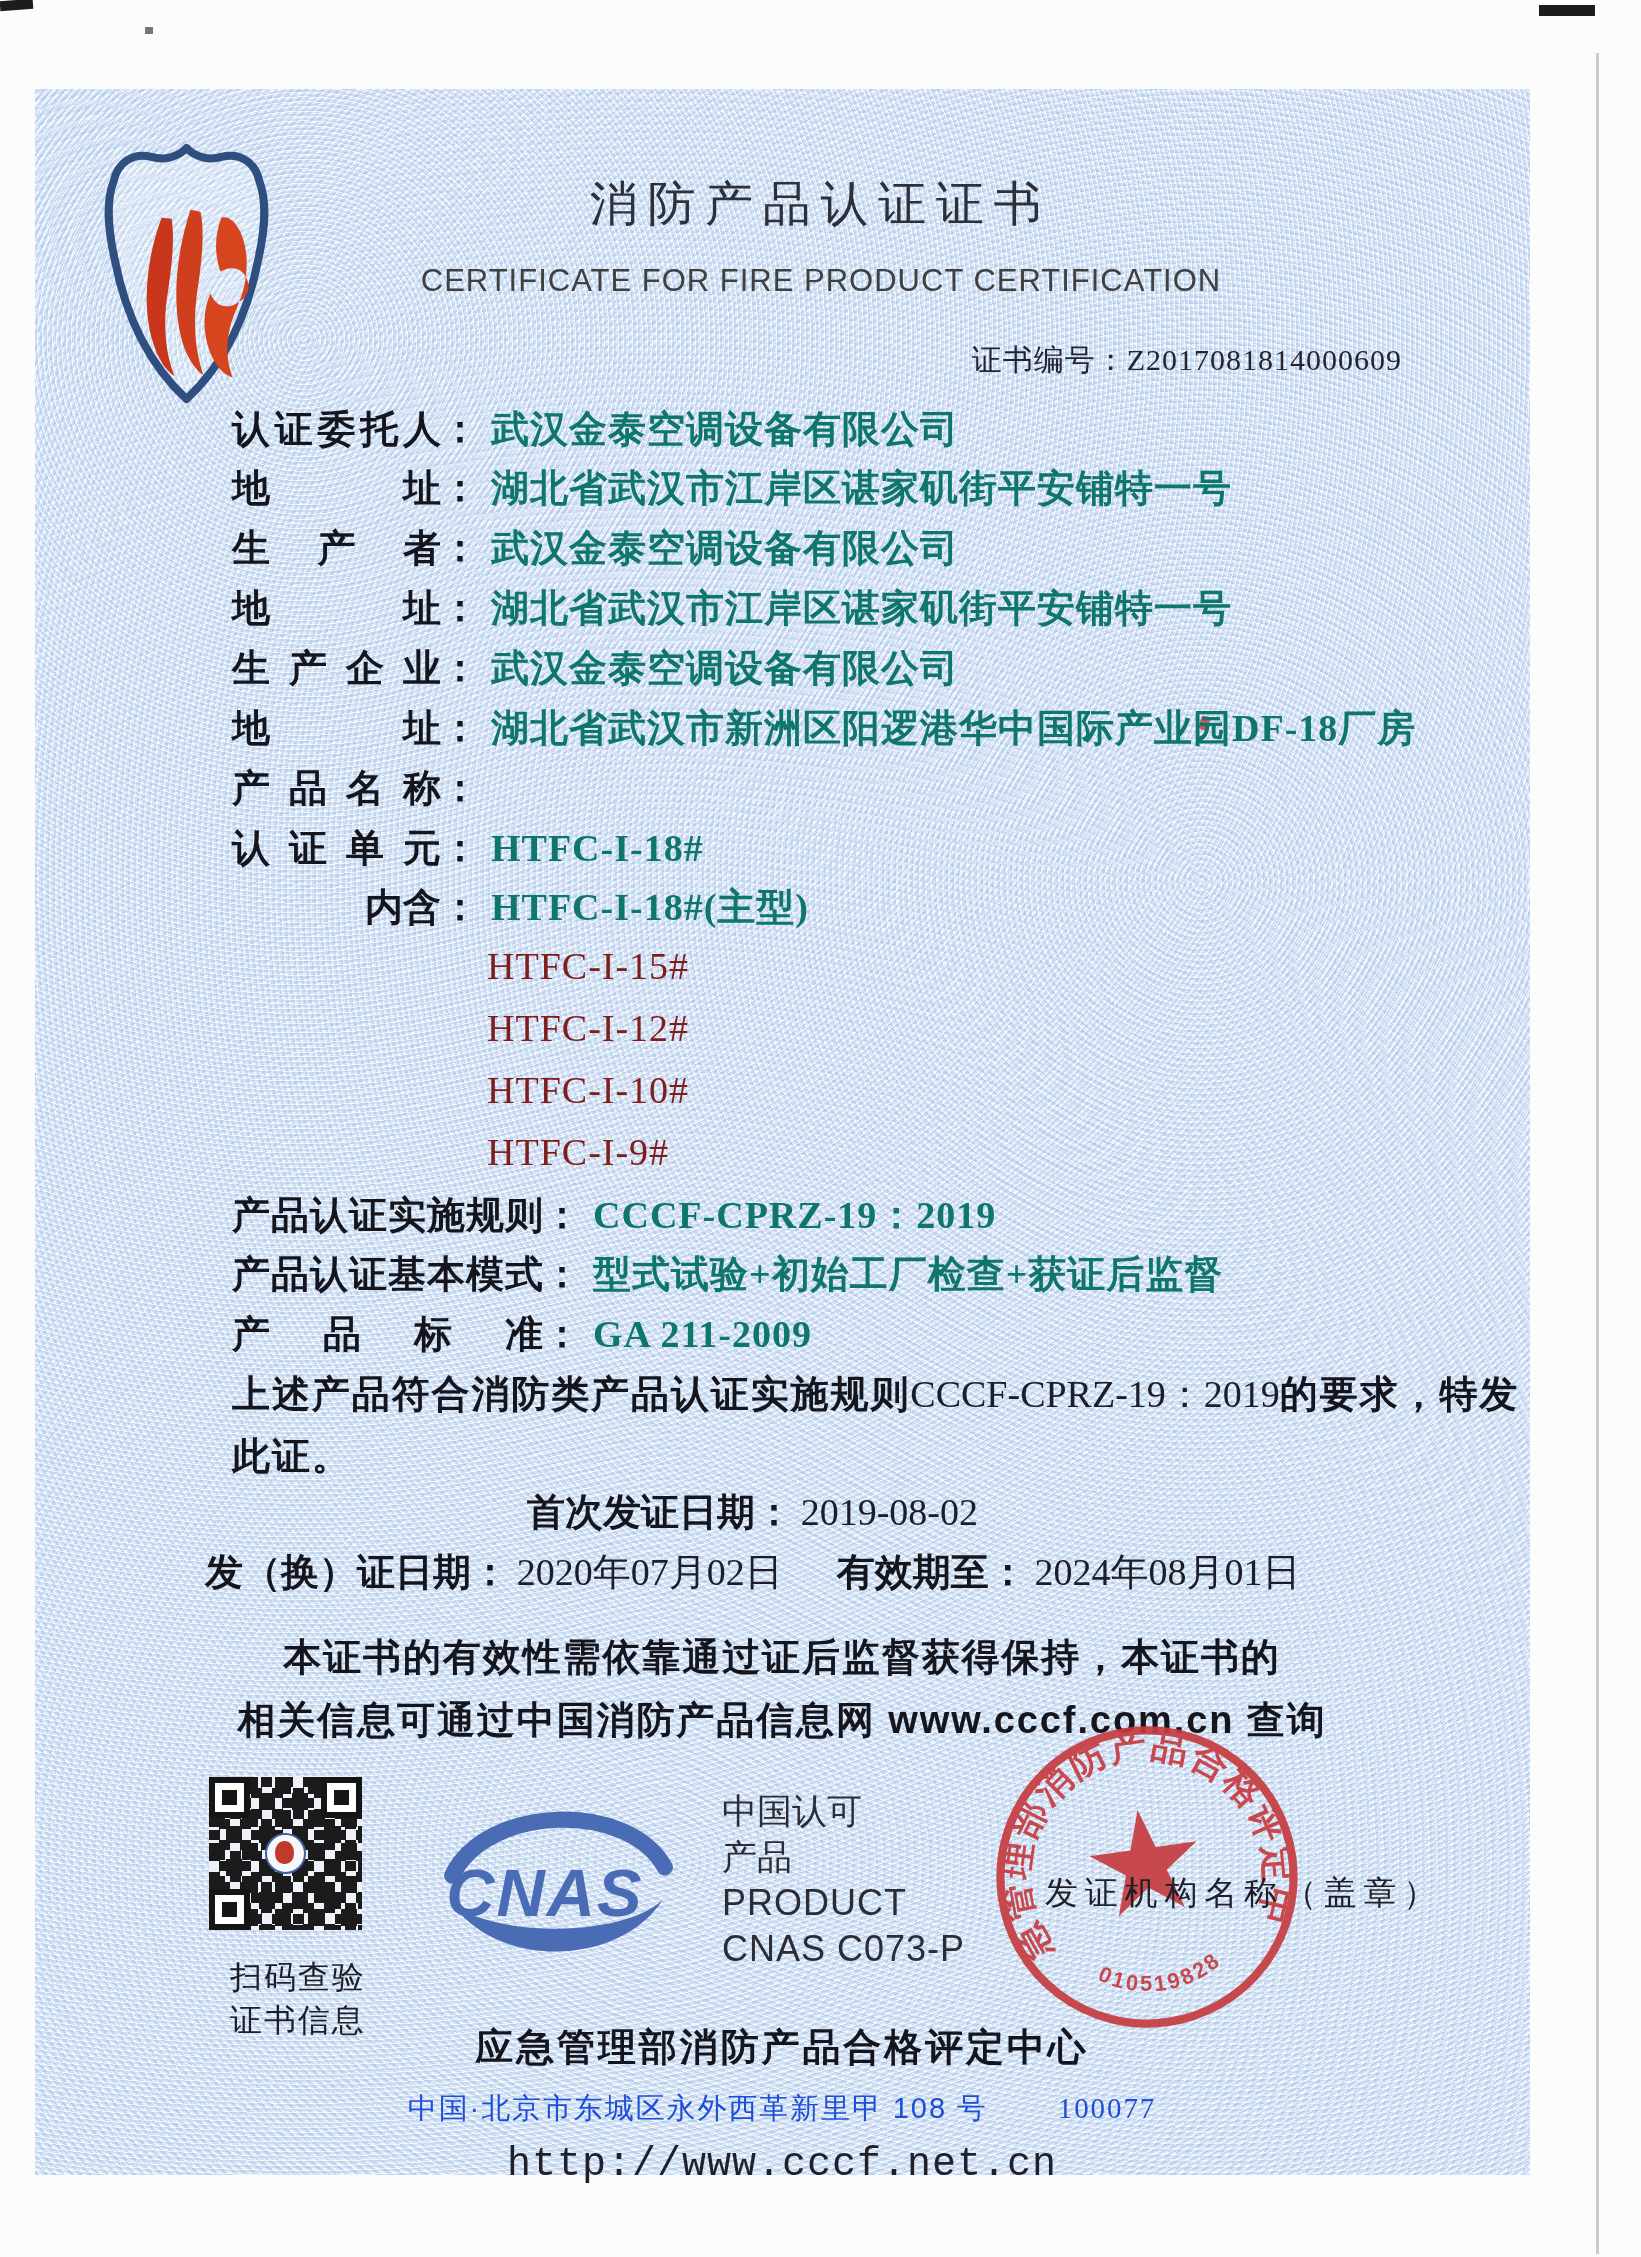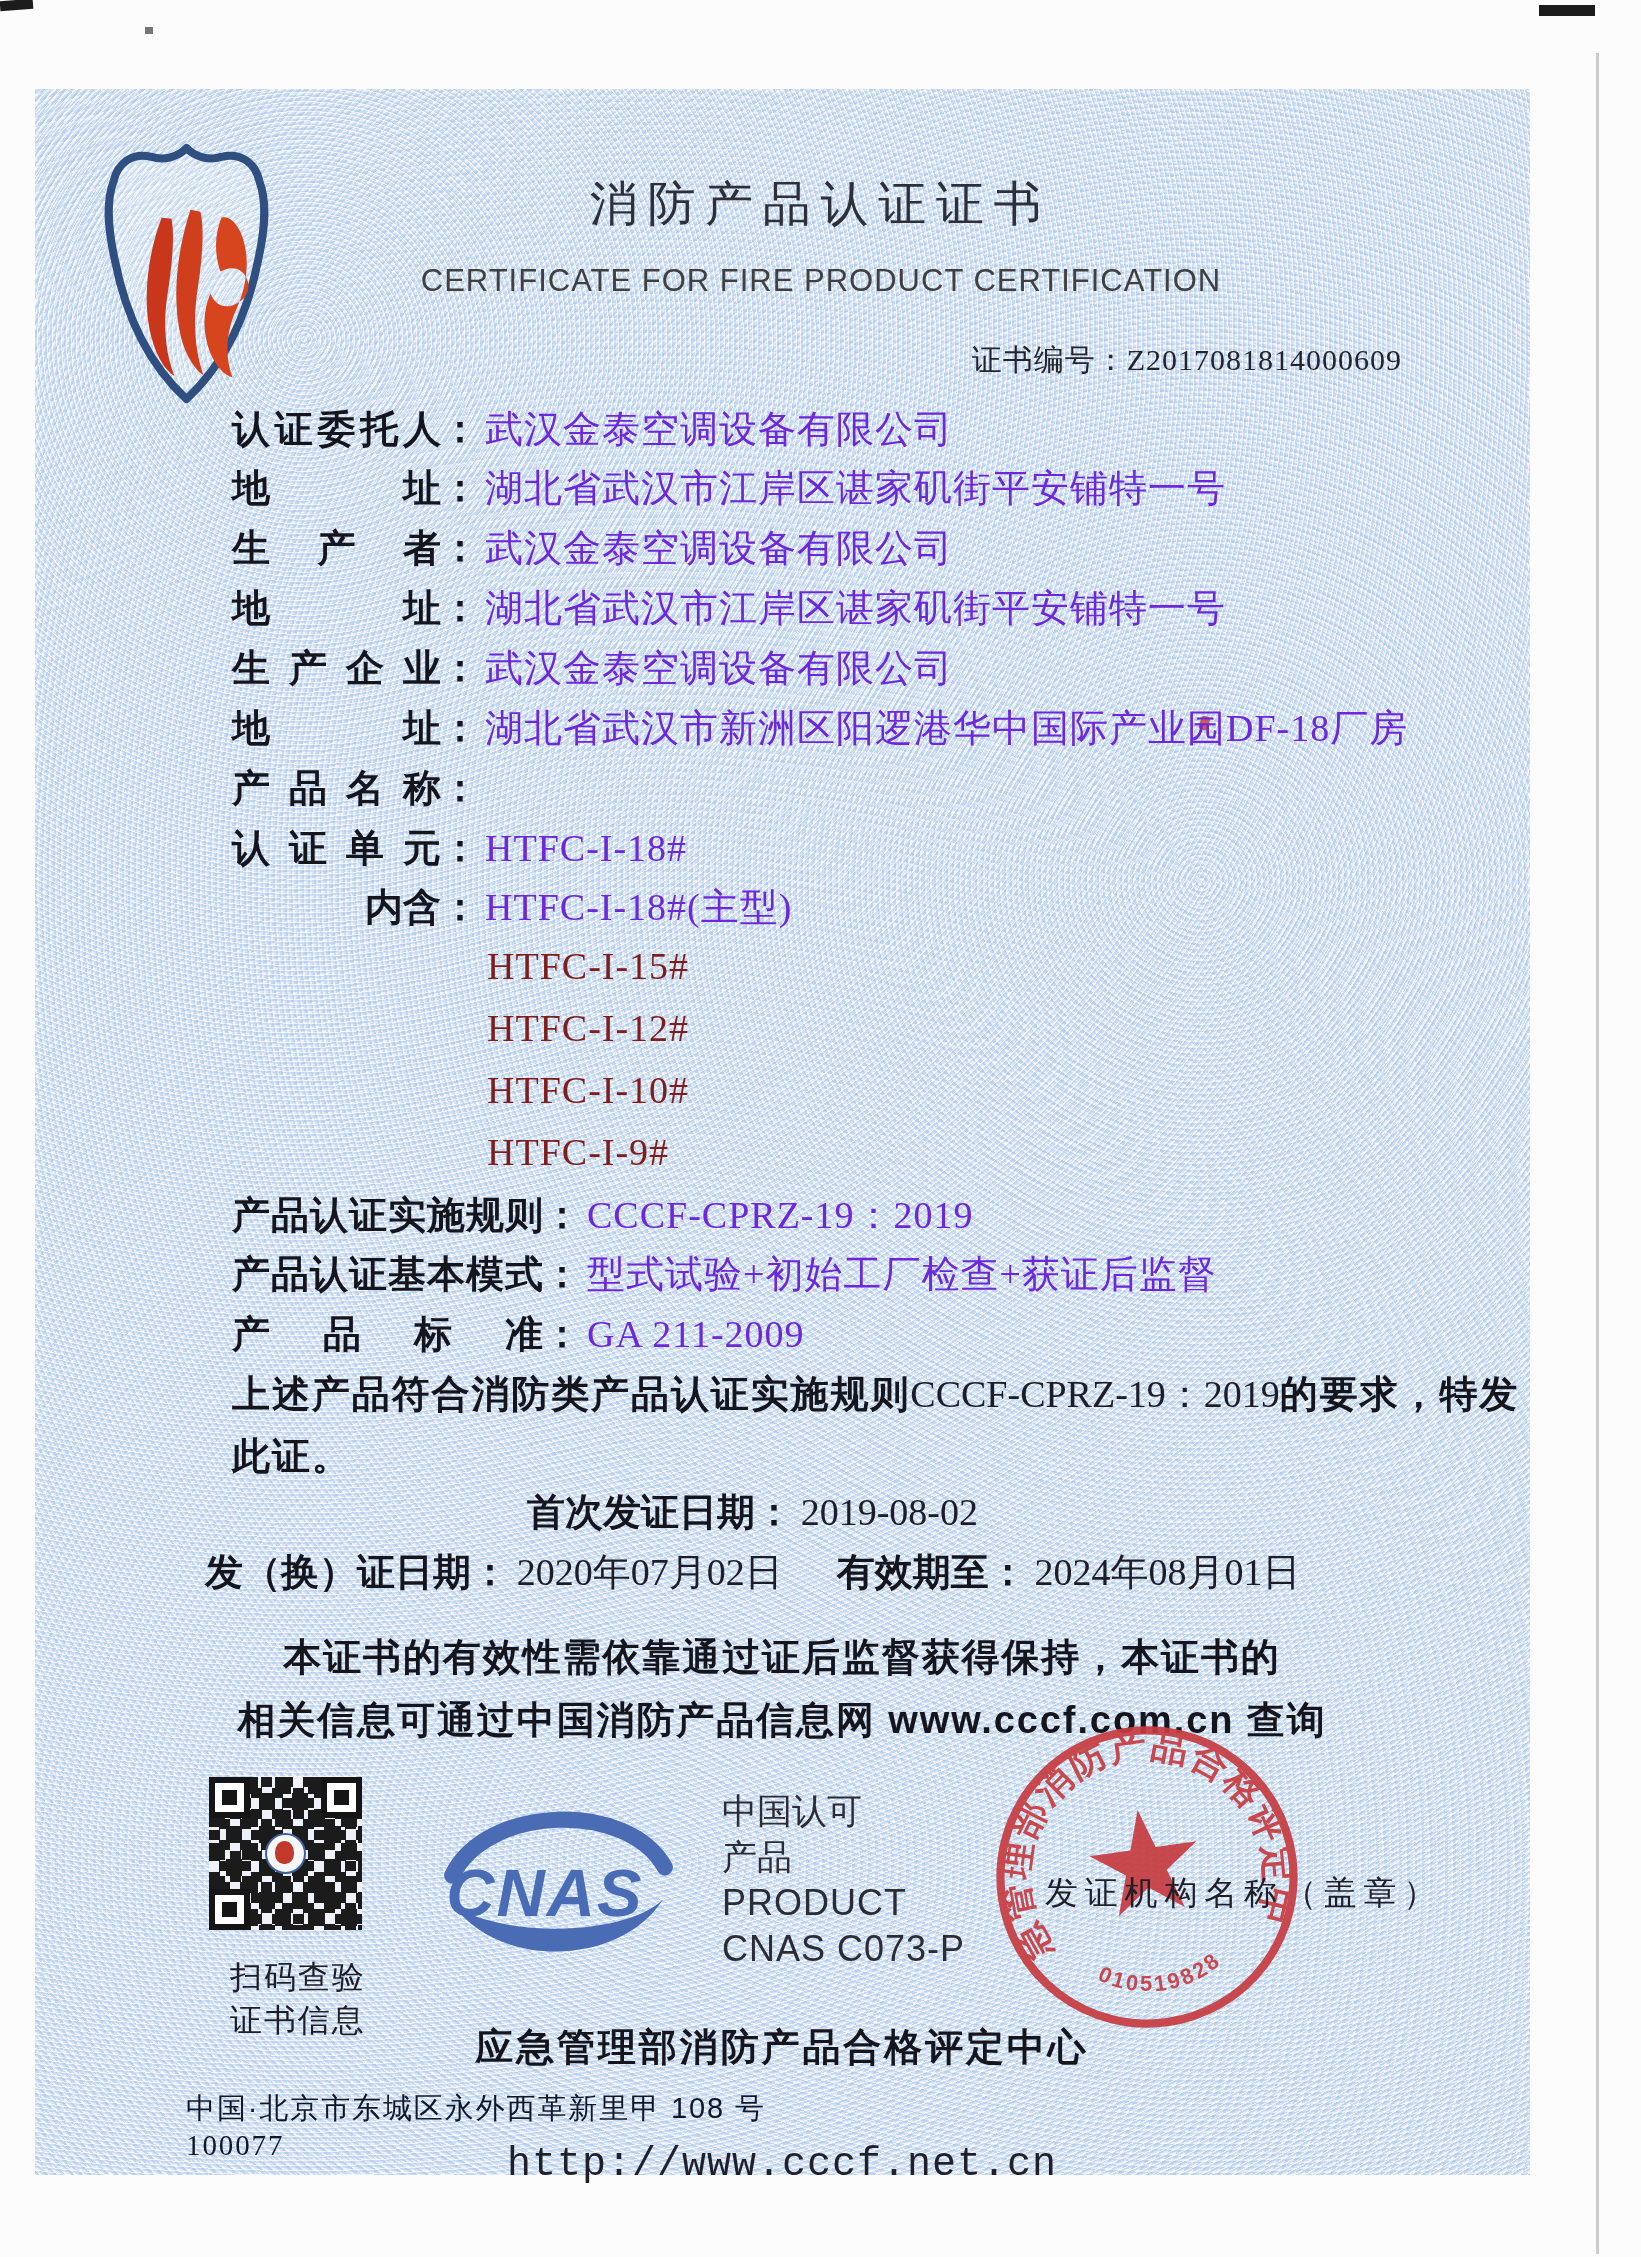--- a/index.html
+++ b/index.html
@@ -38,21 +38,21 @@
   }
   .cert-no .lbl-part{font-family:"Liberation Sans",sans-serif;}
 
   
   .row{position:absolute;left:232px;display:flex;align-items:baseline;white-space:nowrap;}
   .lbl{font-weight:bold;color:#14151d;font-size:38px;}
   .just{display:inline-block;width:209px;text-align:justify;text-align-last:justify;}
   .rightalign{display:inline-block;width:209px;text-align:right;}
   .wide{display:inline-block;width:311px;text-align:justify;text-align-last:justify;}
   .colon{font-weight:bold;color:#14151d;font-size:38px;width:41px;display:inline-block;}
-  .val{font-family:"Liberation Serif",serif;font-size:38px;color:#6d28d9;letter-spacing:1px;margin-left:3px;}
+  .val{font-family:"Liberation Serif",serif;font-size:38px;color:#0f766e;letter-spacing:1px;margin-left:9px;font-weight:bold;}
   .model-row{position:absolute;left:487px;font-family:"Liberation Serif",serif;font-size:38px;color:#7f1d1d;letter-spacing:1px;white-space:nowrap;}
 
   .stmt{position:absolute;left:232px;white-space:nowrap;font-size:38px;}
   .stmt .b{font-weight:bold;color:#14151d;letter-spacing:1.9px;}
   .stmt .code{font-family:"Liberation Serif",serif;color:#1c1d27;}
 
   .date-row{position:absolute;display:flex;align-items:baseline;white-space:nowrap;}
   .date-row .lblb{font-weight:bold;color:#14151d;font-size:38px;}
   .date-row .dval{font-family:"Liberation Serif",serif;font-size:38px;color:#1c1d27;margin-left:7.7px;}
   .gap56{display:inline-block;width:54px;}
@@ -81,21 +81,21 @@
   .cnas-text{position:absolute;left:722px;top:1788px;line-height:46px;font-size:35px;color:#2b2c34;white-space:nowrap;}
   .cnas-text .latin{font-size:36px;letter-spacing:1px;}
 
   .stamp-caption{
     position:absolute;left:1045px;top:1871px;font-size:33px;letter-spacing:6.8px;color:#1e1f28;
     font-family:"Liberation Serif",serif;white-space:nowrap;z-index:3;
   }
   .stamp{position:absolute;left:973px;top:1703px;z-index:2;opacity:.92;transform:rotate(-8deg);}
 
   .footer-org{position:absolute;left:116px;top:2022px;width:1332px;text-align:center;font-size:38px;font-weight:bold;color:#14151d;letter-spacing:2.9px;white-space:nowrap;}
-  .footer-addr{position:absolute;left:116px;top:2089px;width:1332px;display:flex;justify-content:center;align-items:baseline;font-size:29px;color:#0f172a;letter-spacing:1.9px;white-space:nowrap;flex-direction:column;}
+  .footer-addr{position:absolute;left:116px;top:2089px;width:1332px;display:flex;justify-content:center;align-items:baseline;font-size:29px;color:#1d4ed8;letter-spacing:1.9px;white-space:nowrap;}
   .footer-addr .pc{margin-left:70px;font-family:"Liberation Serif",serif;}
   .footer-url{position:absolute;left:116px;top:2142px;width:1332px;text-align:center;font-size:40px;color:#1f2029;font-family:Liberation Mono, monospace;letter-spacing:1px;white-space:nowrap;}
 </style>
 </head>
 <body>
 
 <div class="page">
 
   <div class="mark" style="left:0;top:0;width:33px;height:9.7px;transform:rotate(-4deg);"></div>
   <div class="mark" style="left:1539px;top:4.8px;width:56px;height:11.6px;"></div>

